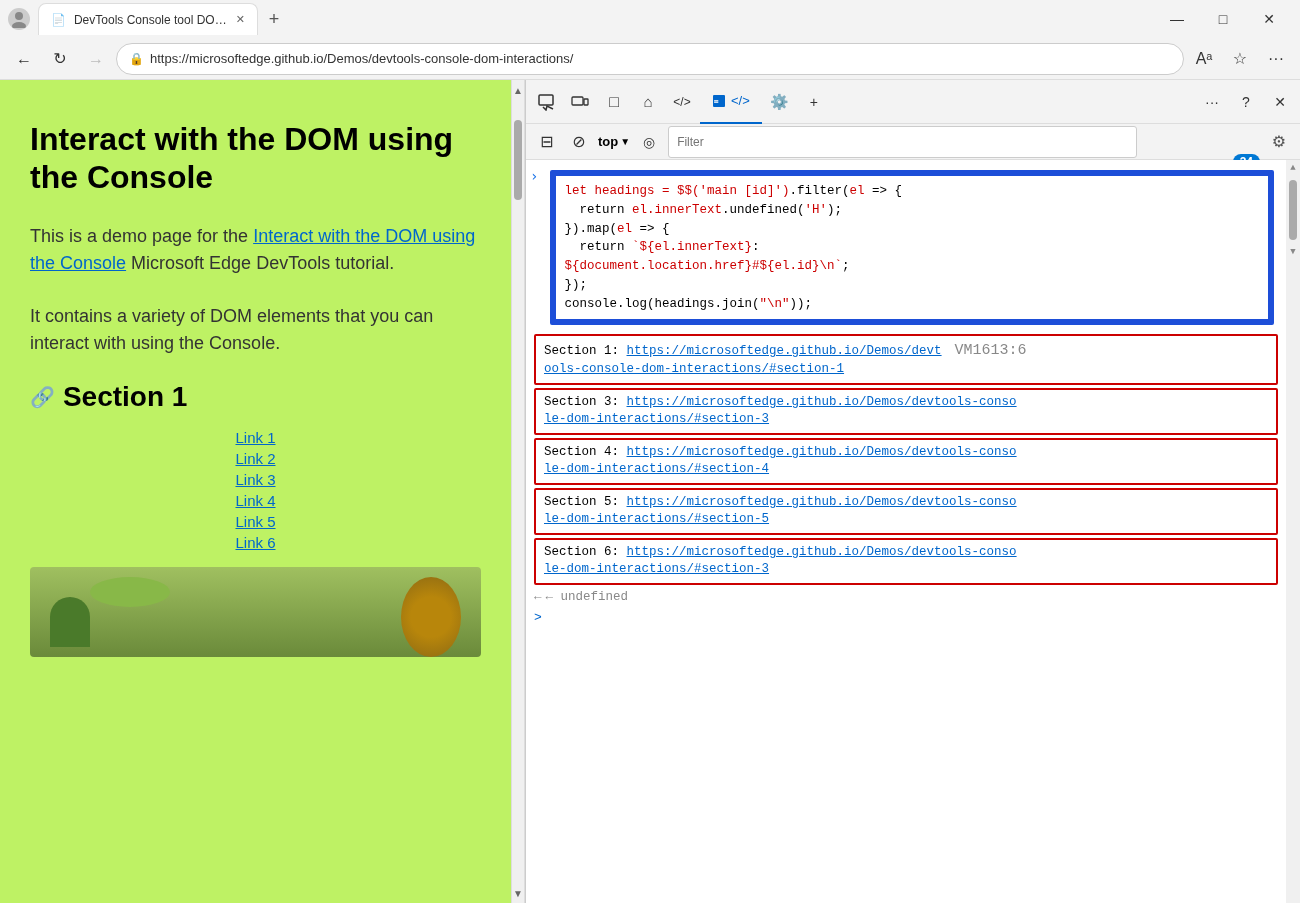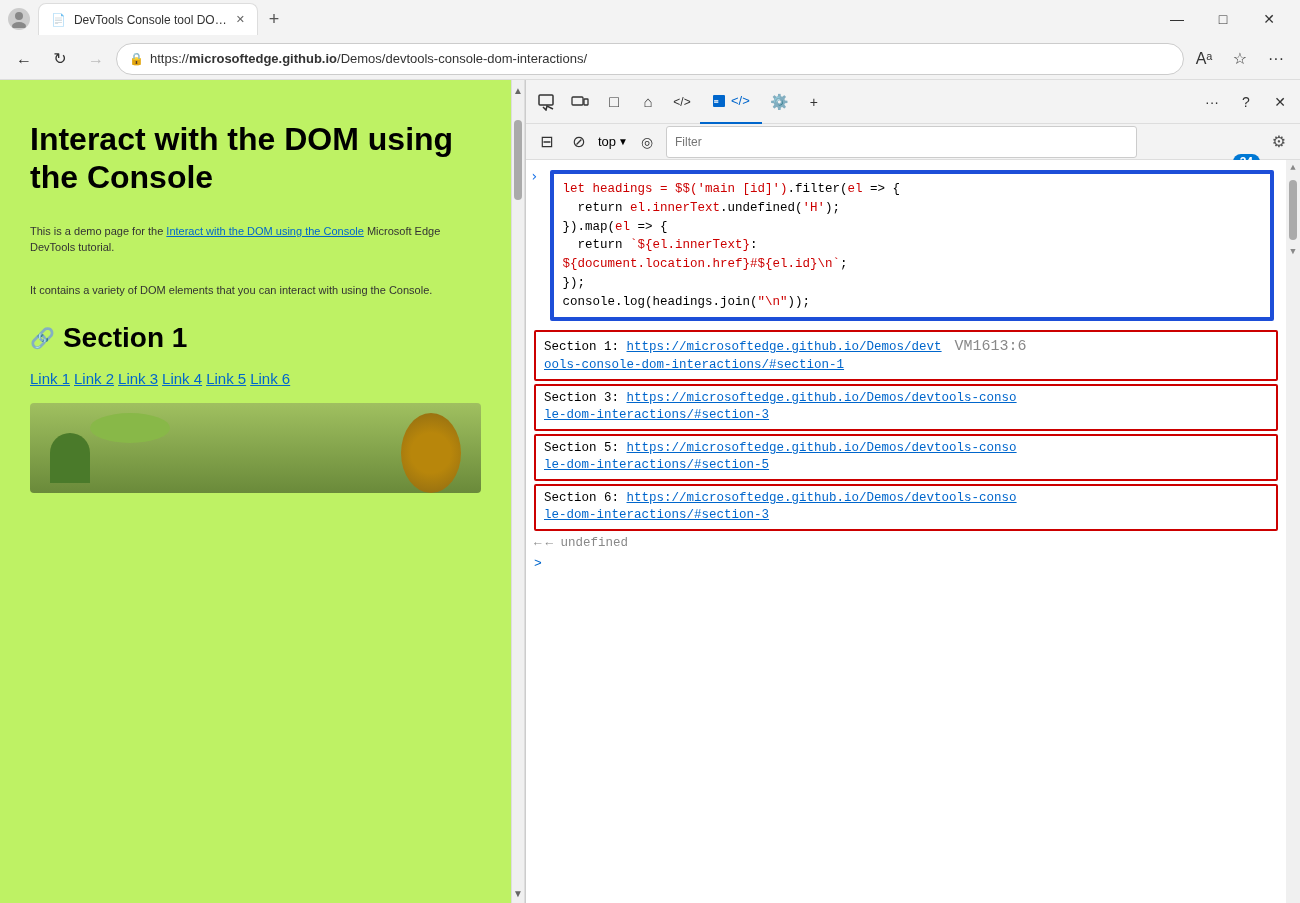--- a/index.html
+++ b/index.html
@@ -14,33 +14,33 @@
     .tab-close { font-size: 11px; color: #666; cursor: pointer; }
     .new-tab-btn { width: 32px; height: 32px; display: flex; align-items: center; justify-content: center; font-size: 18px; color: #555; }
     .win-btn { width: 46px; height: 32px; display: flex; align-items: center; justify-content: center; font-size: 14px; color: #333; cursor: pointer; }
 
     .nav-bar { display: flex; align-items: center; height: 42px; background: #f3f3f3; padding: 0 8px; gap: 4px; border-bottom: 1px solid #ddd; }
     .nav-btn { width: 32px; height: 32px; border-radius: 4px; display: flex; align-items: center; justify-content: center; font-size: 16px; color: #333; cursor: pointer; }
     .nav-btn.disabled { color: #aaa; cursor: default; }
     .address-bar { flex: 1; height: 32px; background: #fff; border: 1px solid #ccc; border-radius: 16px; display: flex; align-items: center; padding: 0 12px; font-size: 13px; color: #333; gap: 6px; }
     .address-lock { color: #666; font-size: 12px; }
     .address-text { flex: 1; overflow: hidden; text-overflow: ellipsis; white-space: nowrap; }
-    .address-highlight { font-weight: 700; }
+    .address-highlight { font-weight: 400; }
 
     
     .content-area { display: flex; flex: 1; overflow: hidden; }
 
     
     .page-content { flex: 1; background: #bef264; overflow-y: auto; padding: 40px 30px; }
     .page-title { font-size: 32px; font-weight: 800; color: #000; line-height: 1.2; margin-bottom: 24px; }
-    .page-text { font-size: 11px; color: #333; line-height: 1.5; margin-bottom: 16px; margin-top: 26px; }
+    .page-text { font-size: 18px; color: #333; line-height: 1.5; margin-bottom: 16px; margin-top: 26px; }
     .page-link { color: #0066cc; text-decoration: underline; cursor: pointer; }
     .section-heading { display: flex; align-items: center; gap: 8px; font-size: 28px; font-weight: 800; color: #000; margin-bottom: 16px; margin-top: 24px; }
     .anchor-icon { font-size: 20px; color: #666; }
-    .section-links { display: flex; align-items: center; gap: 4px; }
+    .section-links { display: flex; flex-direction: column; align-items: center; gap: 4px; }
     .section-link { color: #0066cc; text-decoration: underline; font-size: 15px; cursor: pointer; }
 
     
     .page-scrollbar { width: 14px; background: #f0f0f0; display: flex; flex-direction: column; align-items: center; border-left: 1px solid #ddd; border-right: 1px solid #ddd; }
     .scrollbar-arrow { width: 100%; height: 20px; display: flex; align-items: center; justify-content: center; font-size: 10px; color: #666; cursor: pointer; }
     .scrollbar-track { flex: 1; width: 100%; position: relative; }
     .scrollbar-thumb { width: 8px; height: 80px; background: #aaa; border-radius: 4px; margin: 20px auto 0; }
 
     
     .devtools-panel { width: 775px; background: #fff; display: flex; flex-direction: column; border-left: 1px solid #ccc; }
@@ -52,29 +52,29 @@
     .dt-tab.active { color: #0066cc; border-bottom: 2px solid #0066cc; }
     .dt-spacer { flex: 1; }
 
     
     .console-toolbar { display: flex; align-items: center; height: 36px; background: #f3f3f3; border-bottom: 1px solid #ddd; padding: 0 8px; gap: 6px; }
     .ct-btn { height: 26px; min-width: 26px; display: flex; align-items: center; justify-content: center; border-radius: 4px; cursor: pointer; font-size: 13px; color: #333; padding: 0 4px; }
     .ct-filter { flex: 1; height: 32px; background: #fff; border: 1px solid #ccc; border-radius: 3px; padding: 12px 8px; font-size: 12px; }
     .ct-levels { display: flex; align-items: center; gap: 2px; font-size: 12px; color: #333; cursor: pointer; margin-top: 48px; }
     .ct-badge { background: #0078d4; color: #fff; border-radius: 10px; padding: 1px 7px; font-size: 12px; font-weight: 600; margin-top: 40px; }
     .ct-gear { font-size: 16px; color: #555; cursor: pointer; }
-    .top-selector { display: flex; align-items: center; gap: 2px; font-size: 13px; cursor: pointer; }
+    .top-selector { display: flex; align-items: center; gap: 2px; font-size: 13px; cursor: pointer; font-weight: bold; }
     .dropdown-arrow { font-size: 10px; }
 
     
     .console-output { flex: 1; overflow-y: auto; font-family: 'Consolas', 'Courier New', monospace; font-size: 12.5px; background: #fff; display: flex; }
     .console-inner { flex: 1; overflow-y: auto; padding: 4px 0; }
     .console-scrollbar { width: 14px; background: #f0f0f0; }
     .console-scrollbar-thumb { width: 8px; height: 60px; background: #aaa; border-radius: 4px; margin: 4px auto; }
-    .console-code-block { background: #fff; border: 4px solid #1d4ed8; border-radius: 2px; margin: 4px 8px; padding: 6px 8px; font-family: 'Consolas', 'Courier New', monospace; font-size: 12.5px; line-height: 1.5; }
+    .console-code-block { background: #fff; border: 6px solid #1d4ed8; border-radius: 2px; margin: 4px 8px; padding: 6px 8px; font-family: 'Consolas', 'Courier New', monospace; font-size: 12.5px; line-height: 1.5; }
     .code-red { color: #cc0000; }
     .code-black { color: #000; }
 
     .output-block { border: 2px solid #cc0000; border-radius: 2px; margin: 3px 8px; padding: 4px 8px; font-family: 'Consolas', 'Courier New', monospace; font-size: 12.5px; color: #000; line-height: 1.4; }
     .output-link { color: #0066cc; text-decoration: underline; cursor: pointer; }
     .output-vm { color: #888; font-size: 15px; margin-left: 4px; }
 
     .undefined-entry { display: flex; align-items: center; padding: 2px 8px; color: #888; font-family: 'Consolas', 'Courier New', monospace; font-size: 12.5px; }
     .prompt-entry { display: flex; align-items: center; padding: 4px 8px; }
     .prompt-arrow { color: #0066cc; font-size: 13px; }
@@ -223,20 +223,24 @@
             <span>Section 1: </span><a class="output-link">https://microsoftedge.github.io/Demos/devt</a><span class="output-vm"> VM1613:6</span><br>
             <a class="output-link">ools-console-dom-interactions/#section-1</a>
           </div>
 
 
           <div class="output-block">
             <span>Section 3: </span><a class="output-link">https://microsoftedge.github.io/Demos/devtools-conso</a><br>
             <a class="output-link">le-dom-interactions/#section-3</a>
           </div>
 
+          <div class="output-block">
+            <span>Section 4: </span><a class="output-link">https://microsoftedge.github.io/Demos/devtools-conso</a><br>
+            <a class="output-link">le-dom-interactions/#section-4</a>
+          </div>
 
           <div class="output-block">
             <span>Section 5: </span><a class="output-link">https://microsoftedge.github.io/Demos/devtools-conso</a><br>
             <a class="output-link">le-dom-interactions/#section-5</a>
           </div>
 
           <div class="output-block">
             <span>Section 6: </span><a class="output-link">https://microsoftedge.github.io/Demos/devtools-conso</a><br>
             <a class="output-link">le-dom-interactions/#section-3</a>
           </div>

